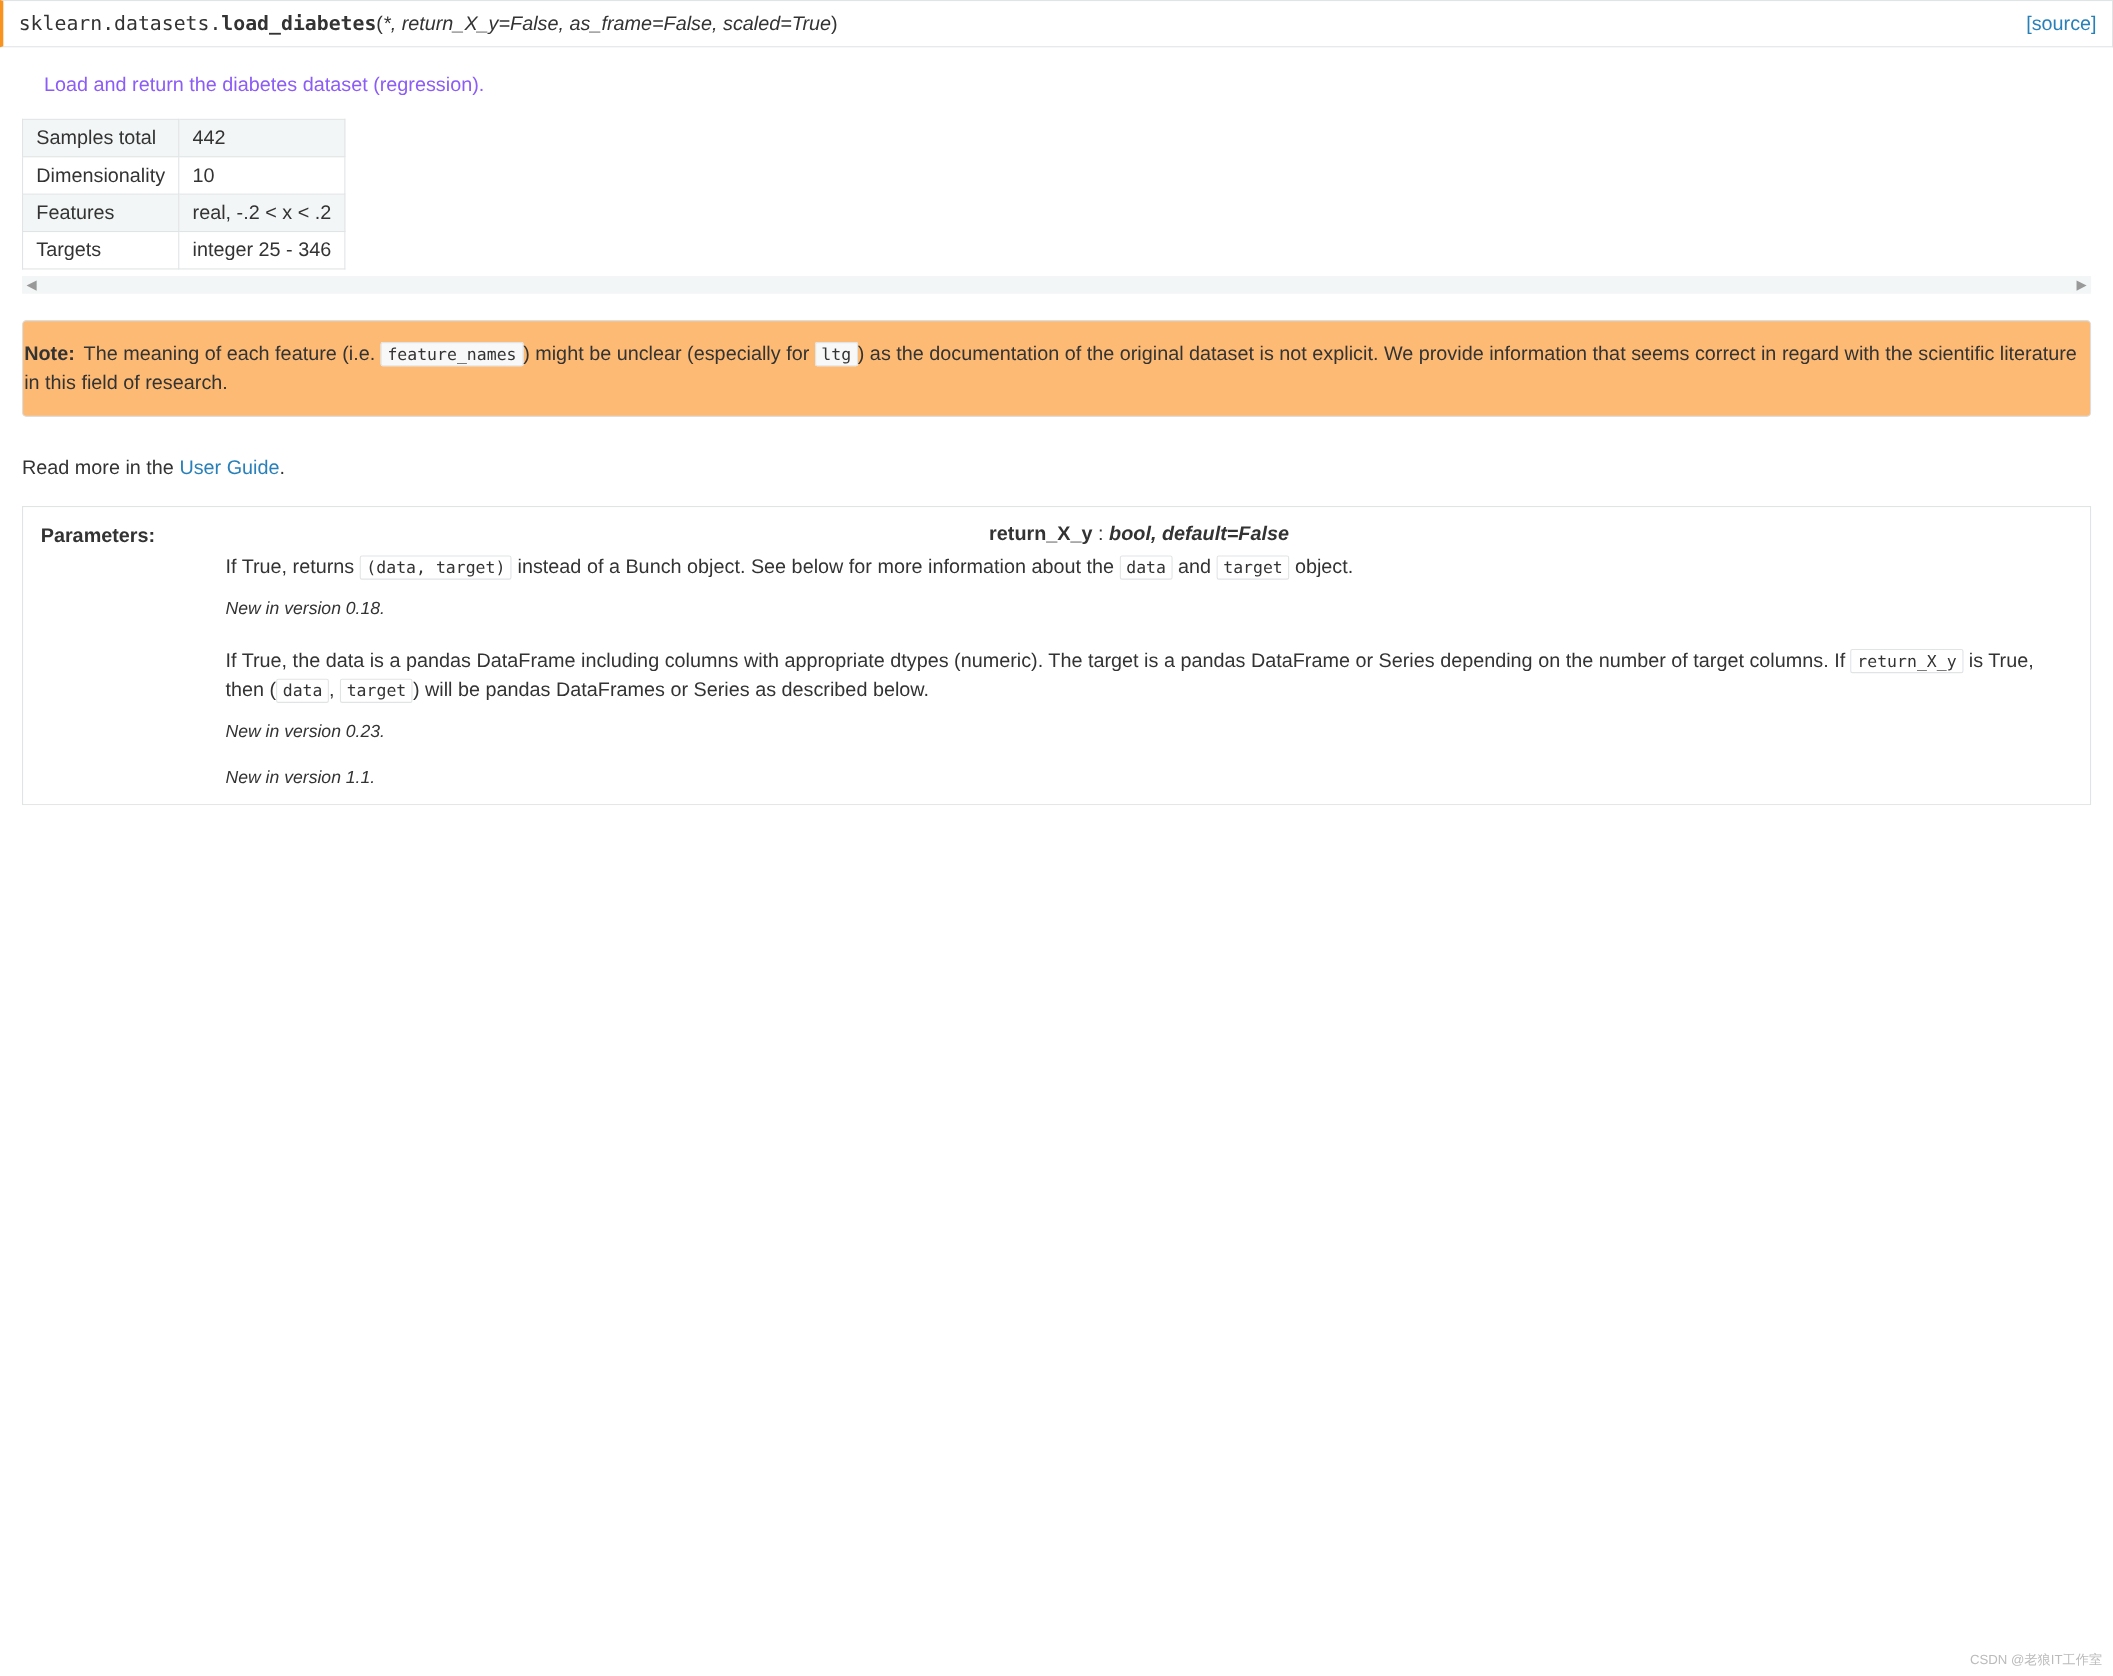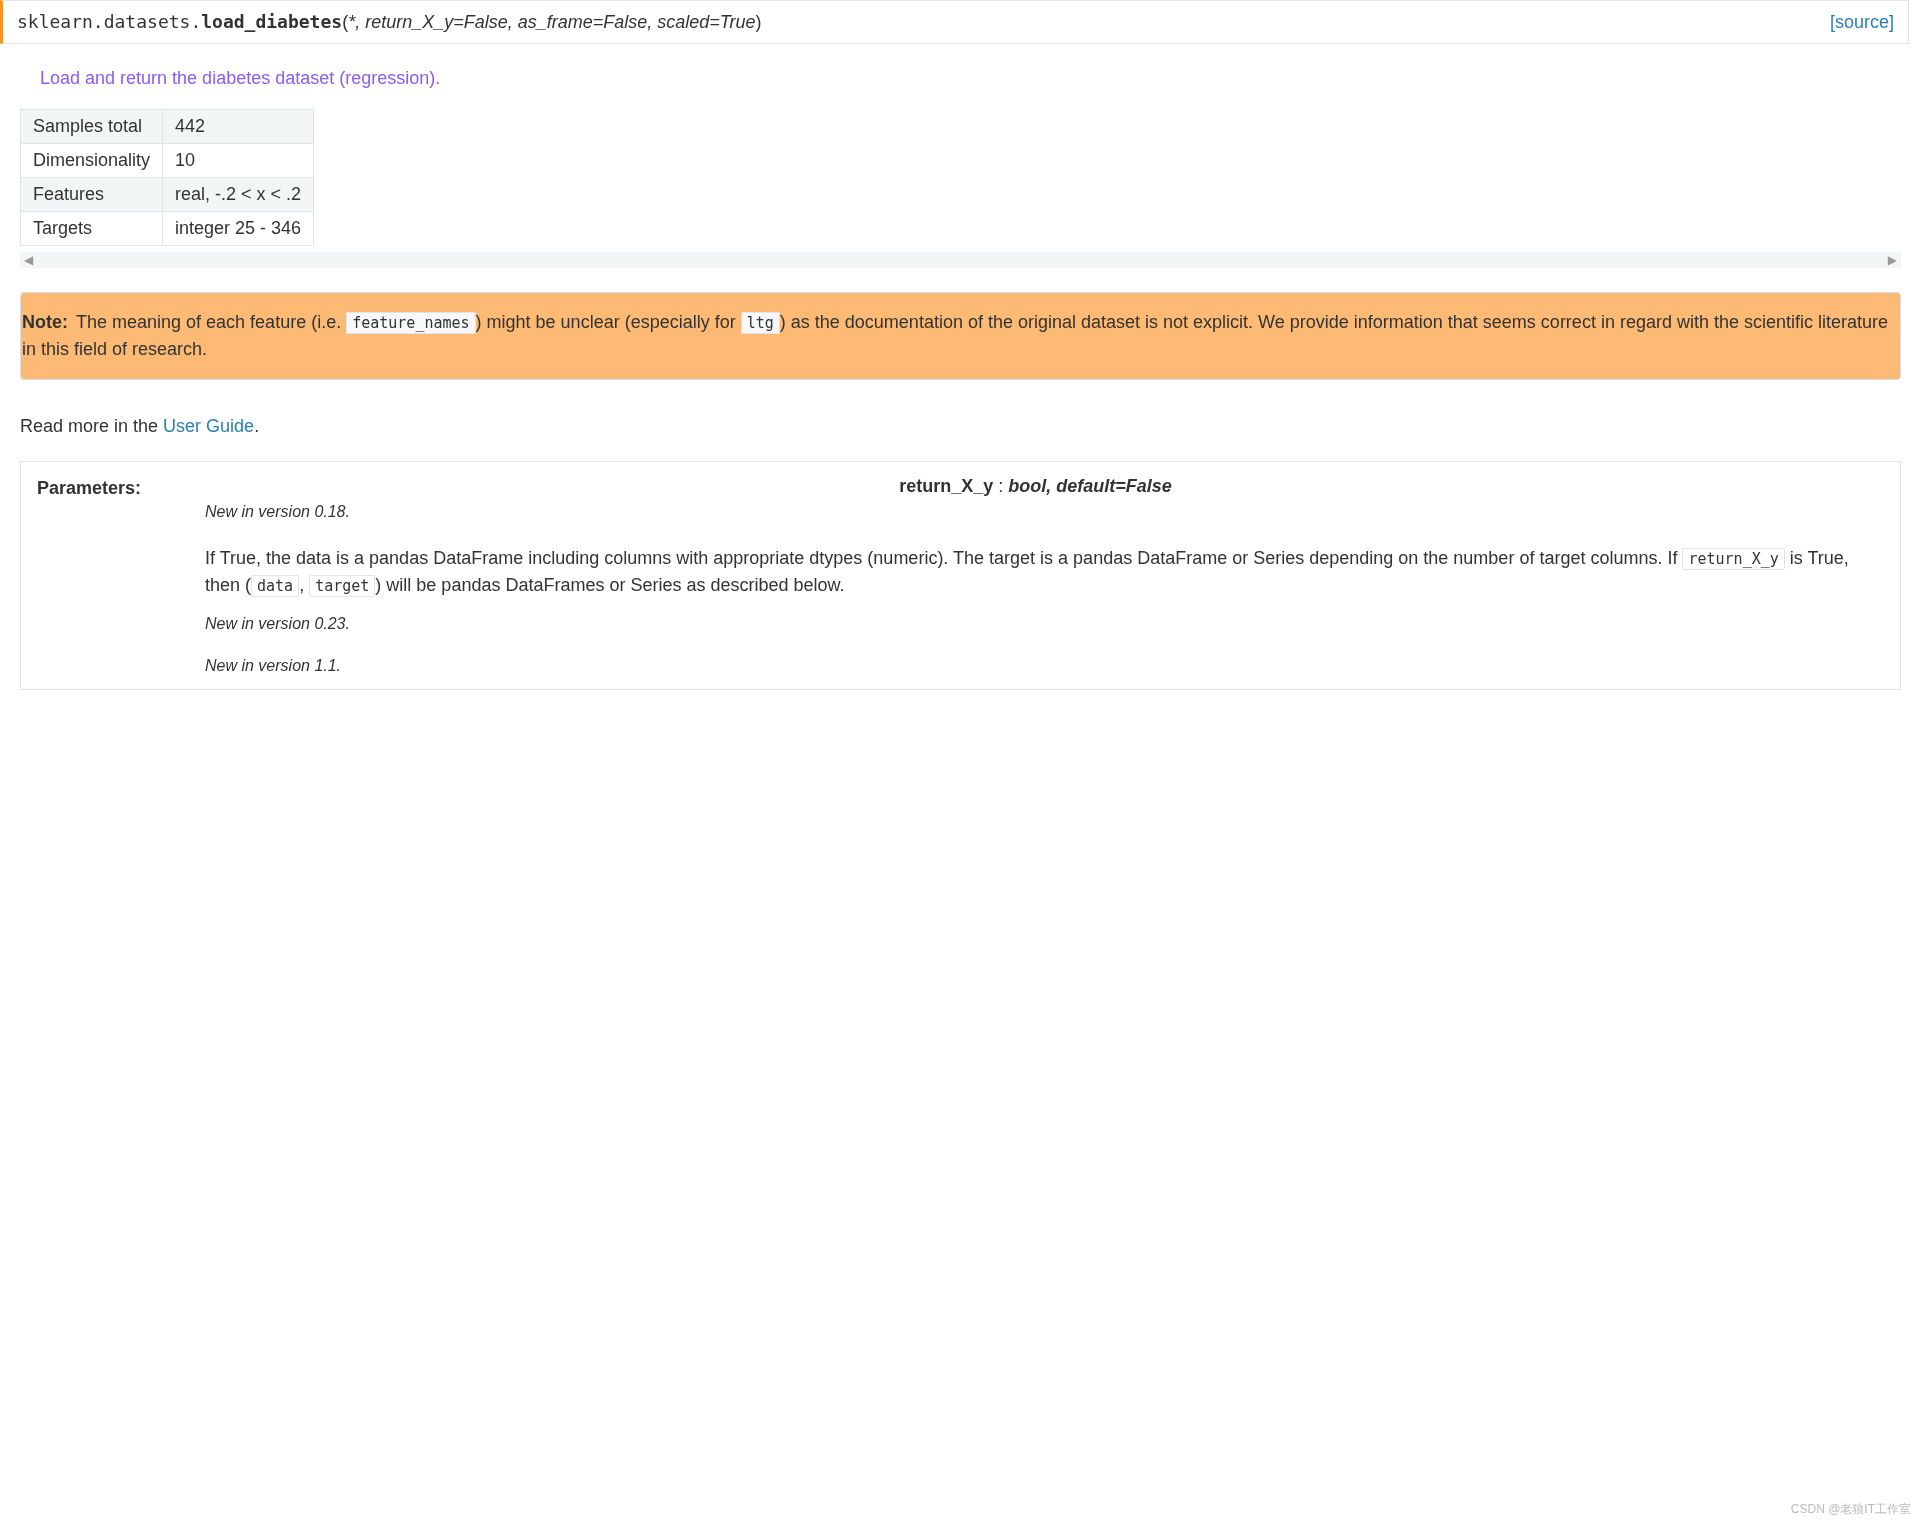--- a/index.html
+++ b/index.html
@@ -11,21 +11,21 @@
       padding: 0;
     }
     .signature-box {
       border: 1px solid #e1e4e5;
       border-left: 3px solid #f7931e;
       background: #fff;
       padding: 10px 14px;
       display: flex;
       justify-content: space-between;
       align-items: baseline;
-      margin: 0 12px 24px 0;
+      margin: 0 0 24px 0;
     }
     .sig-text { font-size: 18px; }
     .sig-module { font-family: "Consolas", monospace; color: #333; }
     .sig-name { font-family: "Consolas", monospace; font-weight: bold; color: #333; }
     .sig-paren { color: #333; }
     .sig-params { font-style: italic; color: #333; }
     .sig-source { color: #2980b9; font-size: 18px; cursor: pointer; }
     .content { padding: 0 20px; }
     .desc { font-size: 18px; margin-bottom: 20px; color: #8b5cf6; margin-left: 20px; }
     .info-table {
@@ -167,20 +167,21 @@
   <p class="read-more">
     <span>Read more in the </span><a class="link">User Guide</a><span>.</span>
   </p>
 
   <div class="params-section">
     <div class="params-table">
       <div class="params-label">Parameters:</div>
       <div class="params-body" id="params-body">
           <div class="param-item">
             <div class="param-name"><span class="pname">return_X_y</span><span> : </span><span class="ptype">bool, default=False</span></div>
+            <div class="param-desc"><span>If True, returns </span><code class="literal">(data, target)</code><span> instead of a Bunch object. See below for more information about the </span><code class="literal">data</code><span> and </span><code class="literal">target</code><span> object.</span></div>
             <div class="param-version">New in version 0.18.</div>
           </div>
           <div class="param-item">
             <div class="param-desc"><span>If True, the data is a pandas DataFrame including columns with appropriate dtypes (numeric). The target is a pandas DataFrame or Series depending on the number of target columns. If </span><code class="literal">return_X_y</code><span> is True, then (</span><code class="literal">data</code><span>, </span><code class="literal">target</code><span>) will be pandas DataFrames or Series as described below.</span></div>
             <div class="param-version">New in version 0.23.</div>
           </div>
           <div class="param-item">
             <div class="param-version">New in version 1.1.</div>
           </div>
         </div>

